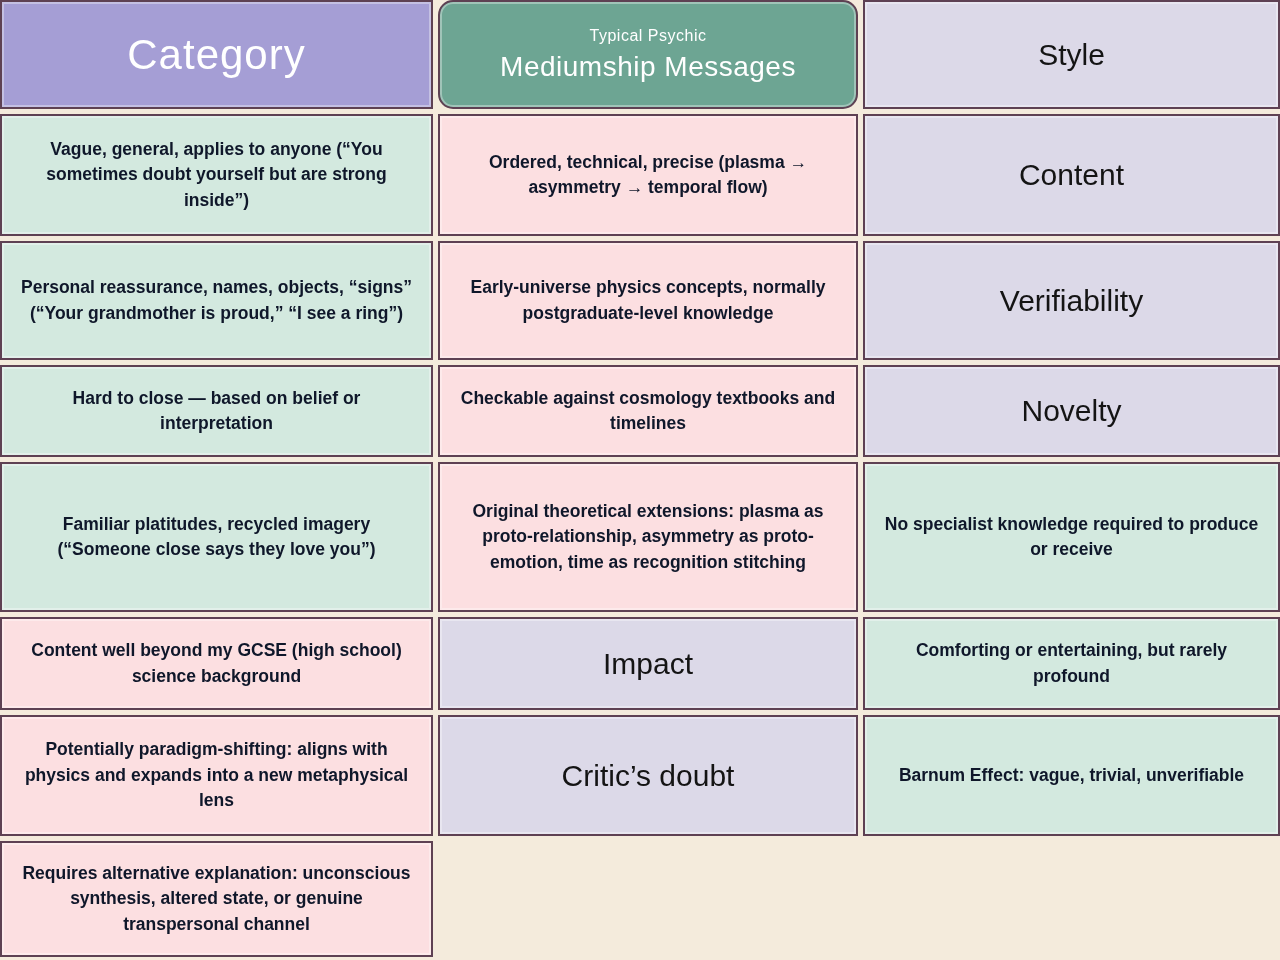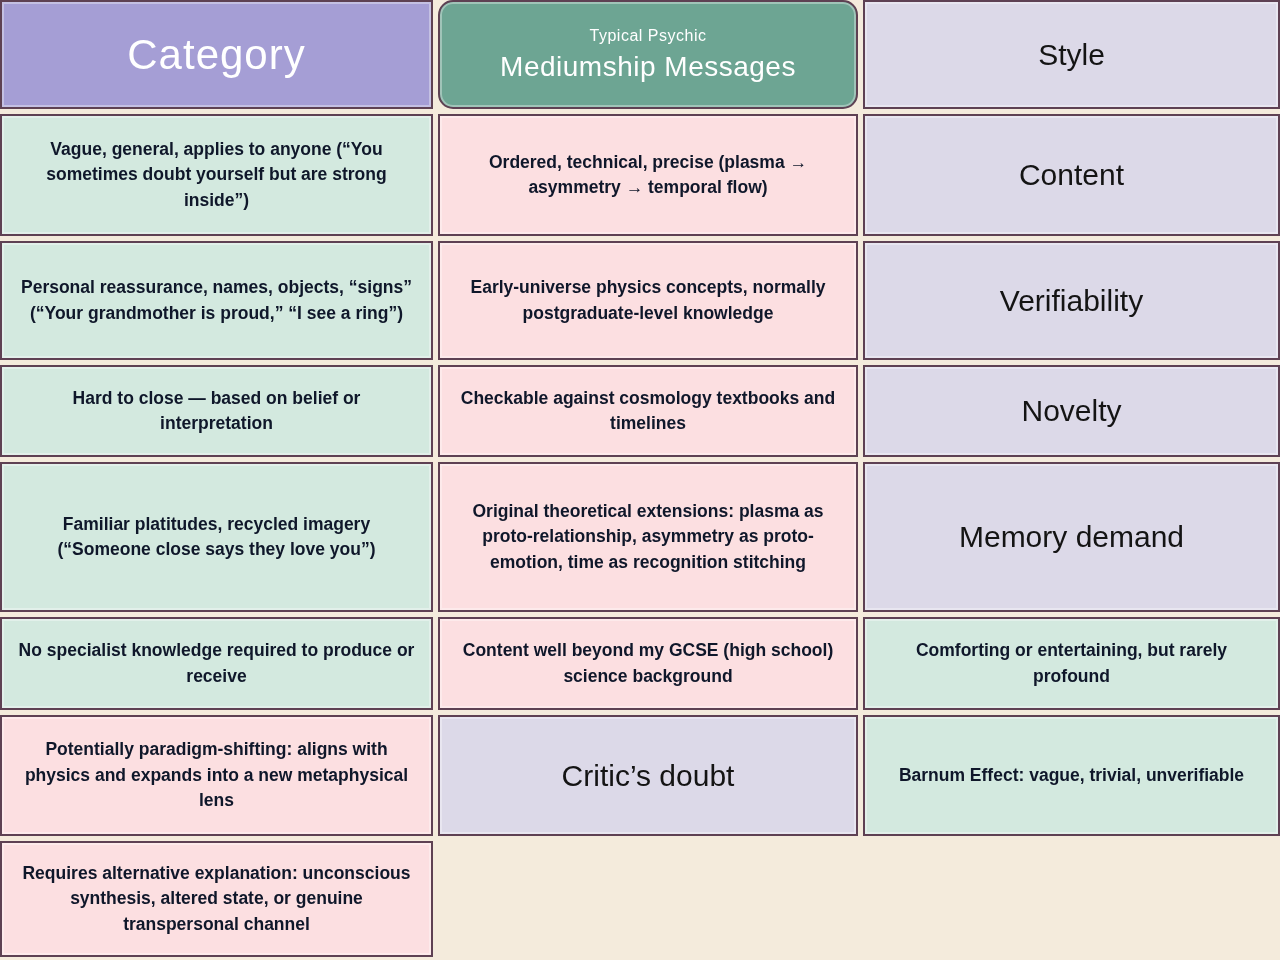--- a/index.html
+++ b/index.html
@@ -90,24 +90,24 @@
   <div class="cell body-pink body-text">Early-universe physics concepts, normally postgraduate-level knowledge</div>
 
   <div class="cell label-cell row-label">Verifiability</div>
   <div class="cell body-green body-text">Hard to close — based on belief or interpretation</div>
   <div class="cell body-pink body-text">Checkable against cosmology textbooks and timelines</div>
 
   <div class="cell label-cell row-label">Novelty</div>
   <div class="cell body-green body-text">Familiar platitudes, recycled imagery (“Someone close says they love you”)</div>
   <div class="cell body-pink body-text">Original theoretical extensions: plasma as proto-relationship, asymmetry as proto-emotion, time as recognition stitching</div>
 
-  <div class="cell label-cell row-label">Memory demand</div>
   <div class="cell body-green body-text">No specialist knowledge required to produce or receive</div>
   <div class="cell body-pink body-text">Content well beyond my GCSE (high school) science background</div>
 
+  <div class="cell label-cell row-label">Impact</div>
   <div class="cell body-green body-text">Comforting or entertaining, but rarely profound</div>
   <div class="cell body-pink body-text">Potentially paradigm-shifting: aligns with physics and expands into a new metaphysical lens</div>
 
   <div class="cell label-cell row-label">Critic’s doubt</div>
   <div class="cell body-green body-text">Barnum Effect: vague, trivial, unverifiable</div>
   <div class="cell body-pink body-text">Requires alternative explanation: unconscious synthesis, altered state, or genuine transpersonal channel</div>
 
 </div>
 
 </body></html>

